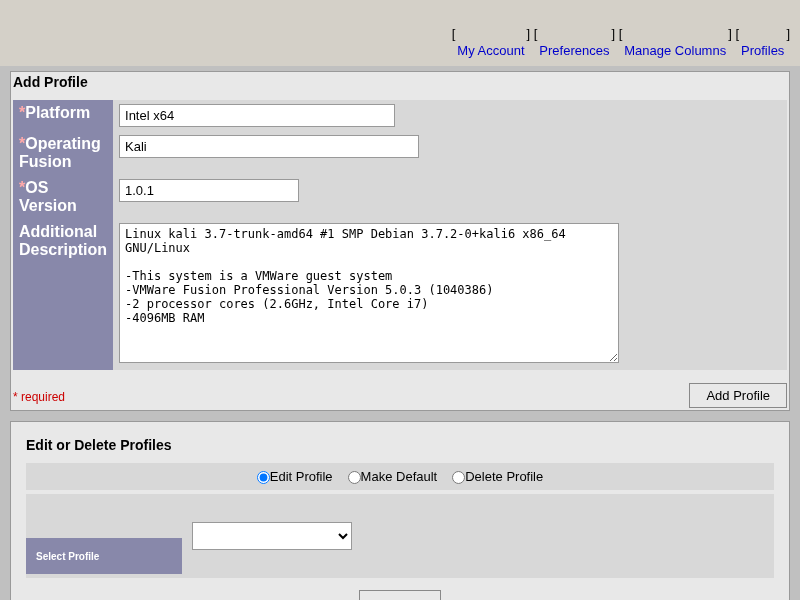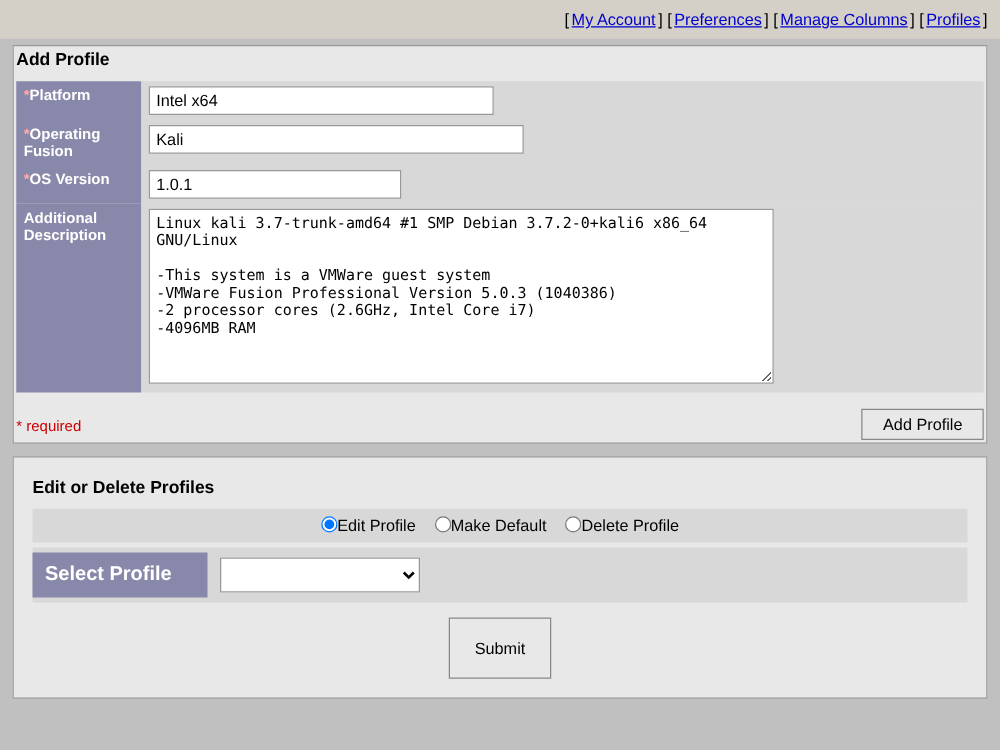--- a/index.html
+++ b/index.html
@@ -15,22 +15,22 @@
       padding: 8px 10px;
       font-size: 13px;
       color: #000;
       display: flex;
       align-items: center;
       justify-content: flex-end;
       gap: 2px;
     }
     .top-nav a {
       color: #0000cc;
-      text-decoration: underline;
-      cursor: pointer;
+      cursor: pointer;
+      margin-top: 35px;
     }
     .top-nav span {
       color: #000;
     }
     .main-container {
       background: #e8e8e8;
       margin: 5px 10px;
       border: 1px solid #999;
       padding: 2px;
     }
@@ -45,21 +45,21 @@
       border-collapse: collapse;
     }
     .form-table td {
       padding: 4px 6px;
       vertical-align: top;
     }
     .label-cell {
       background: #8888aa;
       color: #fff;
       font-weight: bold;
-      font-size: 12px;
+      font-size: 16px;
       width: 100px;
       padding: 6px 8px;
       vertical-align: middle;
     }
     .input-cell {
       background: #d8d8d8;
       padding: 6px 8px;
     }
     .input-cell input[type="text"] {
       border: 1px solid #999;
@@ -106,40 +106,41 @@
       display: flex;
       align-items: center;
       gap: 15px;
       background: #d8d8d8;
       padding: 6px 10px;
       margin-bottom: 4px;
       justify-content: center;
     }
     .radio-row label {
       display: flex;
-      align-items: flex-start;
+      align-items: flex-end;
       gap: 0;
       cursor: pointer;
     }
     .select-row {
       display: flex;
       align-items: center;
       background: #d8d8d8;
       padding: 4px 0;
     }
     .select-label {
       background: #8888aa;
       color: #fff;
       font-weight: bold;
-      font-size: 16px;
+      font-size: 10px;
       padding: 8px 10px;
-      width: 140px;
+      width: 156px;
       min-height: 36px;
       display: flex;
       align-items: center;
+      margin-top: 40px;
     }
     .select-input {
       margin-left: 10px;
     }
     .select-input select {
       padding: 3px;
       font-size: 13px;
       width: 160px;
       border: 1px solid #999;
       background: #fff;
@@ -163,21 +164,21 @@
       margin-top: 8px;
       gap: 16px;
     }
     .input-platform {
       width: 276px;
     }
     .input-os {
       width: 300px;
     }
     .input-version {
-      width: 202px;
+      width: 180px;
     }
   </style>
 </head>
 <body>
 
 <div class="top-nav">
   <span>[ </span>
   <a>My Account</a>
   <span> ] [ </span>
   <a>Preferences</a>

